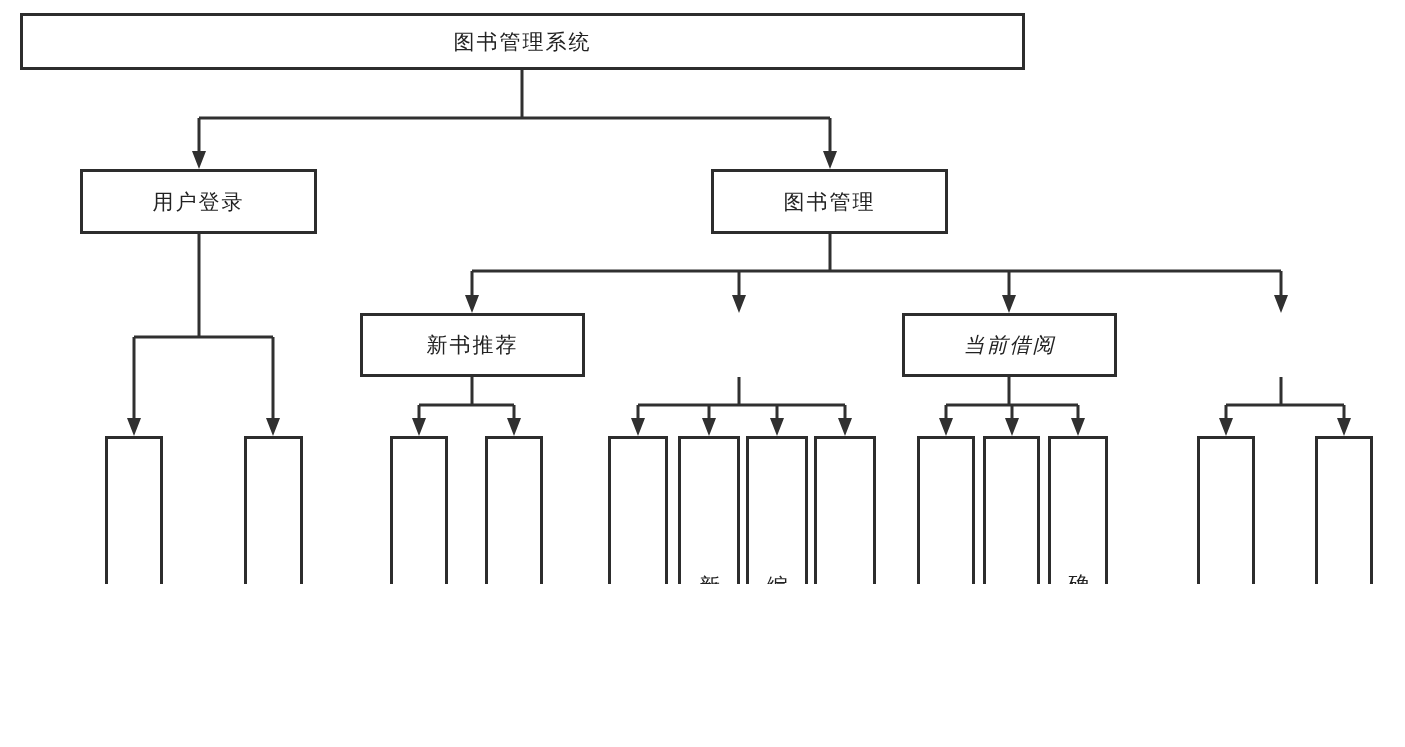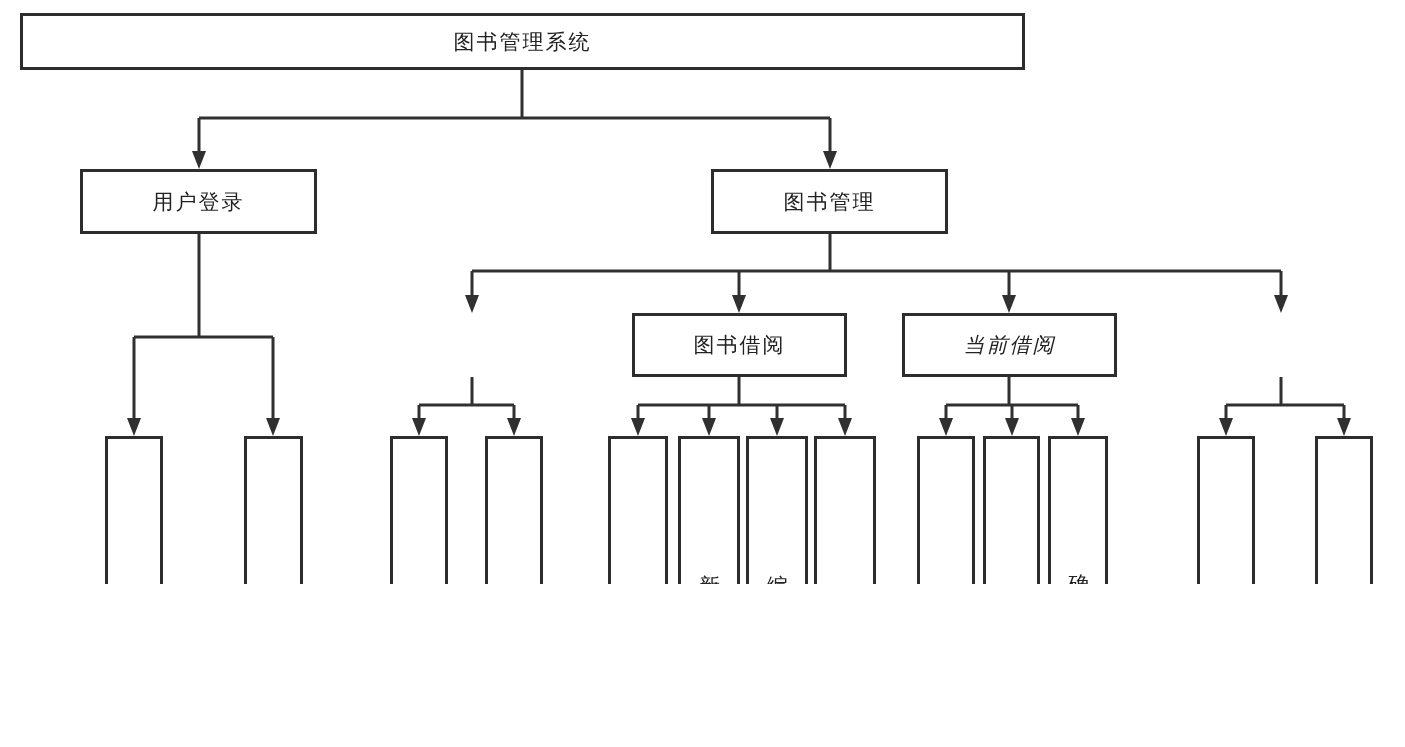--- a/index.html
+++ b/index.html
@@ -71,21 +71,21 @@
          M939 418 L953 418 L946 436 Z M1005 418 L1019 418 L1012 436 Z
          M1071 418 L1085 418 L1078 436 Z
          M1219 418 L1233 418 L1226 436 Z M1337 418 L1351 418 L1344 436 Z" fill="#303030" stroke="none"></path>
   </svg>
 
   <div class="node" style="left:20px; top:13px; width:1005px; height:57px;">图书管理系统</div>
 
   <div class="node" style="left:80px; top:169px; width:237px; height:65px;">用户登录</div>
   <div class="node" style="left:711px; top:169px; width:237px; height:65px;">图书管理</div>
 
-  <div class="node" style="left:632px; top:313px; width:215px; height:64px;">图书借阅</div>
+  <div class="node" style="left:360px; top:313px; width:225px; height:64px;">新书推荐</div>
   <div class="node" style="left:902px; top:313px; width:215px; height:64px;font-style:italic;">当前借阅</div>
 
   <div class="node leaf" style="left:105px; top:436px; width:58px; height:300px;">用户登录</div>
   <div class="node leaf" style="left:244px; top:436px; width:59px; height:300px;">注销登录</div>
 
   <div class="node leaf" style="left:390px; top:436px; width:58px; height:300px;">查询图书</div>
   <div class="node leaf" style="left:485px; top:436px; width:58px; height:300px;">借阅图书</div>
 
   <div class="node leaf" style="left:608px; top:436px; width:60px; height:300px;">查询图书</div>
   <div class="node leaf" style="left:678px; top:436px; width:62px; height:300px;">新增图书（管理员）</div>

